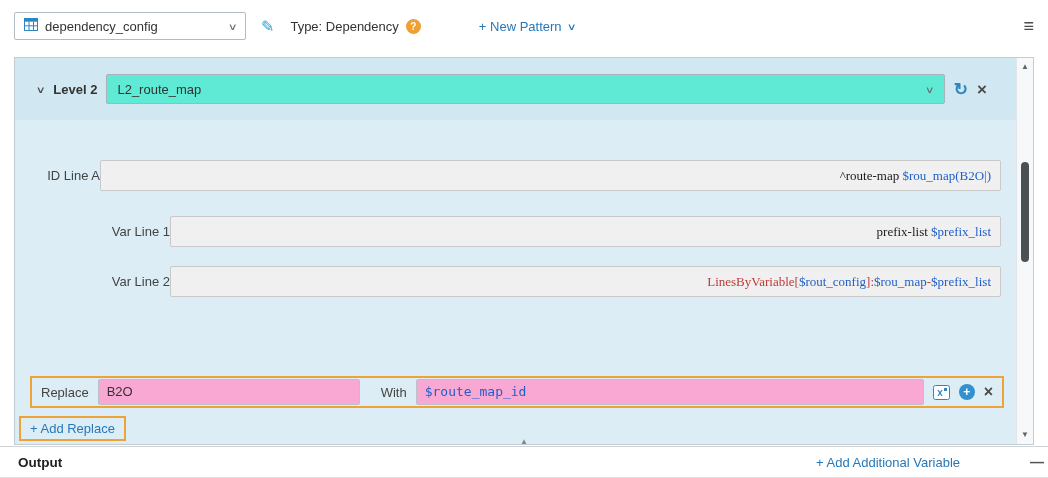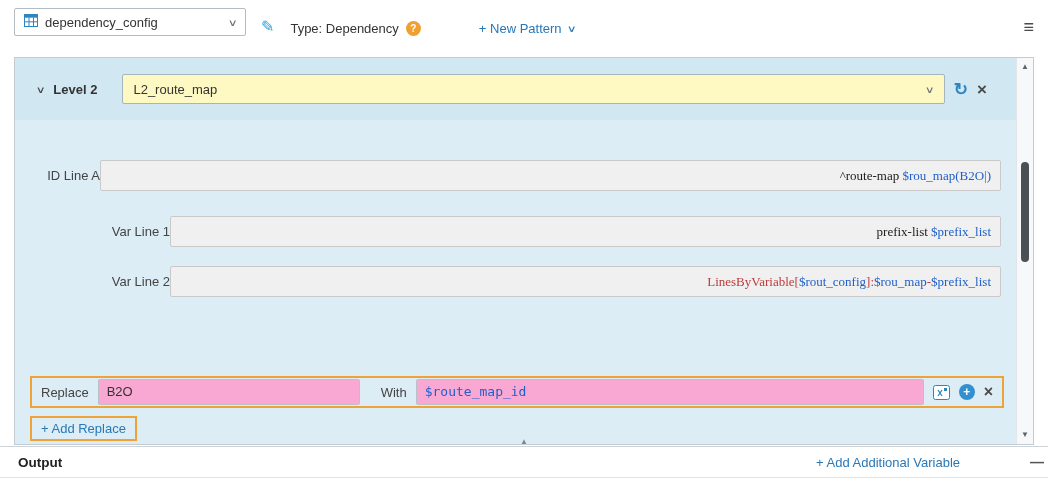--- a/index.html
+++ b/index.html
@@ -1,38 +1,38 @@
 <!DOCTYPE html>
 <html><head>
 <meta charset="utf-8">
 <style>
   * { margin:0; padding:0; box-sizing:border-box; }
   body { background:#fff; font-family:"Liberation Sans", sans-serif; }
   .screen { position:relative; width:1048px; height:478px; background:#fff; overflow:hidden; font-size:13px; color:#333; }
 
   
-  .toolbar { position:absolute; top:0; left:0; right:0; height:52px; display:flex; align-items:flex-end; padding:16px 14px; background:#fff; }
+  .toolbar { position:absolute; top:0; left:0; right:0; height:52px; display:flex; align-items:center; padding:0 14px; background:#fff; }
   .select-box { width:232px; height:28px; border:1px solid #b3bcc3; border-radius:2px; background:#fff; display:flex; align-items:center; padding:0 9px; gap:7px; cursor:pointer; }
   .select-text { color:#333; }
   .caret { color:#6b7277; font-size:10px; transform:scale(1.35,0.95); display:inline-block; }
   .select-box .caret { margin-left:auto; }
   .pencil-icon { margin-left:15px; color:#2a9fd6; font-size:16px; cursor:pointer; }
   .type-label { margin-left:16px; color:#333; }
   .help-icon { margin-left:7px; width:15px; height:15px; border-radius:50%; background:#f0a032; color:#fff; font-size:10px; font-weight:bold; display:inline-flex; align-items:center; justify-content:center; cursor:pointer; }
   .new-pattern { margin-left:58px; color:#2878b8; display:inline-flex; align-items:center; gap:6px; cursor:pointer; text-decoration:none; }
   .new-pattern .caret { color:#2878b8; }
   .hamburger-icon { margin-left:auto; color:#4a4a4a; font-size:18px; font-weight:bold; cursor:pointer; line-height:1; }
 
   
   .panel { position:absolute; left:14px; right:14px; top:57px; height:388px; background:#dcedf5; border:1px solid #c3ccd2; }
 
   .level-row { display:flex; align-items:center; gap:9px; padding:16px 46px 16px 22px; background:#d1e7f1; }
   .lvl-caret { color:#444; font-size:10px; transform:scale(1.35,0.95); cursor:pointer; }
   .lvl-label { font-weight:bold; color:#333; white-space:nowrap; }
-  .combo { flex:1; height:30px; background:#fef9c3; border:1px solid #a8b4bb; border-radius:2px; display:flex; align-items:center; padding:0 10px; margin-left:16px; cursor:pointer; }
+  .combo { flex:1; height:30px; background:#5eead4; border:1px solid #a8b4bb; border-radius:2px; display:flex; align-items:center; padding:0 10px; margin-left:0; cursor:pointer; }
   .combo .caret { margin-left:auto; }
   .refresh-icon { color:#2e86c1; font-size:17px; font-weight:bold; cursor:pointer; line-height:1; }
   .close-icon { color:#4a4a4a; font-size:17px; font-weight:600; cursor:pointer; line-height:1; }
 
   .line-row { position:absolute; left:26px; right:32px; height:31px; display:flex; align-items:center;text-align:right; }
   .line-row.r0 { top:102px; }
   .line-row.r1 { top:158px; }
   .line-row.r2 { top:208px; }
   .line-label { color:#444; white-space:nowrap; }
   .r0 .line-label { width:59px; }
@@ -45,21 +45,21 @@
   .replace-row { position:absolute; left:15px; top:318px; width:974px; height:32px; border:2px solid #eda338; background:#dcedf5; display:flex; align-items:center; padding:0 9px; gap:9px; }
   .rep-label, .with-label { color:#444; white-space:nowrap; }
   .text-input { height:26px; line-height:24px; background:#f9a8d4; border:1px solid #b9c2c8; border-radius:2px; padding:0 8px; cursor:text; white-space:nowrap; overflow:hidden; }
   .replace-input { width:262px; color:#333; }
   .with-label { margin-left:12px; }
   .with-input { flex:1; font-family:"DejaVu Sans Mono","Liberation Mono",monospace; color:#1f5fc8; }
   .varpick-icon { display:inline-flex; cursor:pointer; }
   .plus-icon { width:16px; height:16px; border-radius:50%; background:#3390cf; color:#fff; font-size:12px; font-weight:bold; display:inline-flex; align-items:center; justify-content:center; cursor:pointer; line-height:1; }
   .close-icon.small { font-size:16px; }
 
-  .add-replace { position:absolute; left:15px; top:358px; height:25px; border:2px solid #eda338; background:#dcedf5; color:#2878b8; display:inline-flex; align-items:center; padding:0 9px; cursor:pointer; white-space:nowrap; }
+  .add-replace { position:absolute; left:4px; top:358px; height:25px; border:2px solid #eda338; background:#dcedf5; color:#2878b8; display:inline-flex; align-items:center; padding:0 9px; cursor:pointer; white-space:nowrap; }
 
   
   .vscroll { position:absolute; top:0; right:0; bottom:0; width:17px; background:#f6f8f9; border-left:1px solid #e0e6ea; display:flex; flex-direction:column; align-items:center; justify-content:space-between; padding:5px 0; cursor:pointer; }
   .sb-arrow { color:#5f6469; font-size:8px; line-height:1; cursor:pointer; }
   .sb-thumb { position:absolute; left:4px; top:104px; width:8px; height:100px; background:#4a5054; border-radius:5px; cursor:grab; }
 
   
   .splitter { position:absolute; left:0; right:0; top:446px; height:0; border-top:1px solid #cdd3d7; }
   .splitter-arrow { position:absolute; left:50%; top:-10px; transform:translateX(-50%); color:#82878b; font-size:8px; cursor:pointer; padding:0 14px; }
   .bottom-bar { position:absolute; left:0; right:0; top:447px; height:31px; background:#fff; display:flex; align-items:center; padding:0 4px 0 18px; border-bottom:1px solid #e2e2e2; }

